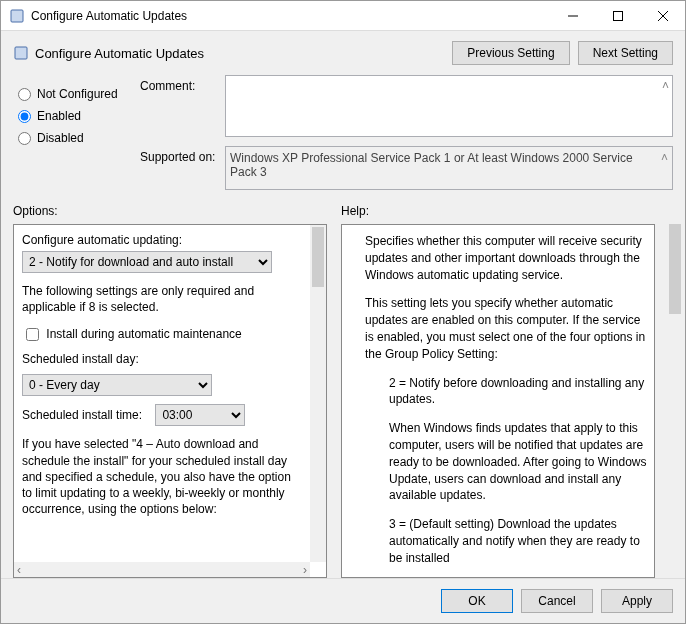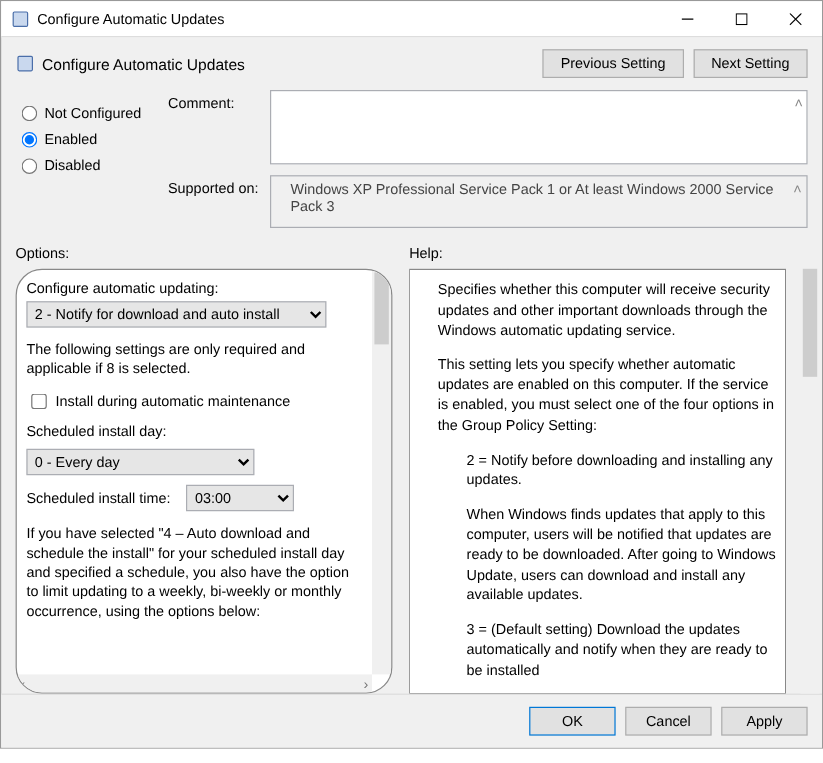--- a/index.html
+++ b/index.html
@@ -20,27 +20,27 @@
 .radiocol label { display: flex; align-items: flex-end; margin: 6px 0; cursor: pointer; }
 .radiocol input { margin-right: 6px; }
 .rightcol { flex: 1; }
 .fieldrow { display: flex; margin-bottom: 6px; }
 .fieldrow .lbl { width: 85px; padding-top: 4px; }
 .textarea-wrap { flex: 1; position: relative; }
 .textarea-wrap textarea { width: 100%; height: 62px; resize: none; border: 1px solid #abadb3; background: #fff; padding: 2px; font-family: inherit; }
 .scrollhint { position: absolute; top: 4px; right: 4px; color: #888; pointer-events: none; }
 .supported { display: flex; }
 .supported .lbl { width: 85px; padding-top: 4px; }
-.supported .box { flex: 1; border: 1px solid #abadb3; background: #f0f0f0; height: 44px; padding: 4px 18px 4px 16px; position: relative; color: #444; }
+.supported .box { flex: 1; border: 1px solid #abadb3; background: #f0f0f0; height: 44px; padding: 4px 18px 4px 4px; position: relative; color: #444; }
 .supported .scrollhint { top: 4px; }
 .panes { display: flex; gap: 14px; padding: 0 12px; flex: 1; min-height: 0; justify-content: flex-end; }
 .pane { flex: 1; display: flex; flex-direction: column; min-height: 0; }
 .pane-label { margin: 6px 0; }
 .pane-body { flex: 1; border: 1px solid #888; background: #fff; padding: 8px 8px 8px 8px; overflow: hidden; position: relative; }
-.pane-body.options { padding-right: 20px; border-radius: 22px; }
+.pane-body.options { padding-right: 20px; }
 .pane-body .vscroll { position: absolute; top: 0; right: 0; bottom: 15px; width: 16px; background: #f0f0f0; }
 .pane-body .vscroll .thumb { position: absolute; top: 2px; left: 2px; right: 2px; height: 60px; background: #cdcdcd; }
 .pane-body .hscroll { position: absolute; left: 0; right: 16px; bottom: 0; height: 15px; background: #f0f0f0; display: flex; justify-content: space-between; align-items: center; color: #777; padding: 0 3px; }
 .pane-body.help { overflow-y: auto; padding-right: 6px; }
 .options .group-title { margin-bottom: 4px; }
 .options select { border: 1px solid #abadb3; background: #e6e6e6; padding: 2px; }
 .options .wide { width: 250px; }
 .options .para { margin: 10px 0; max-width: 280px; line-height: 1.35; }
 .options .row { margin: 8px 0; }
 .options input[type=checkbox] { vertical-align: middle; margin-right: 4px; }

